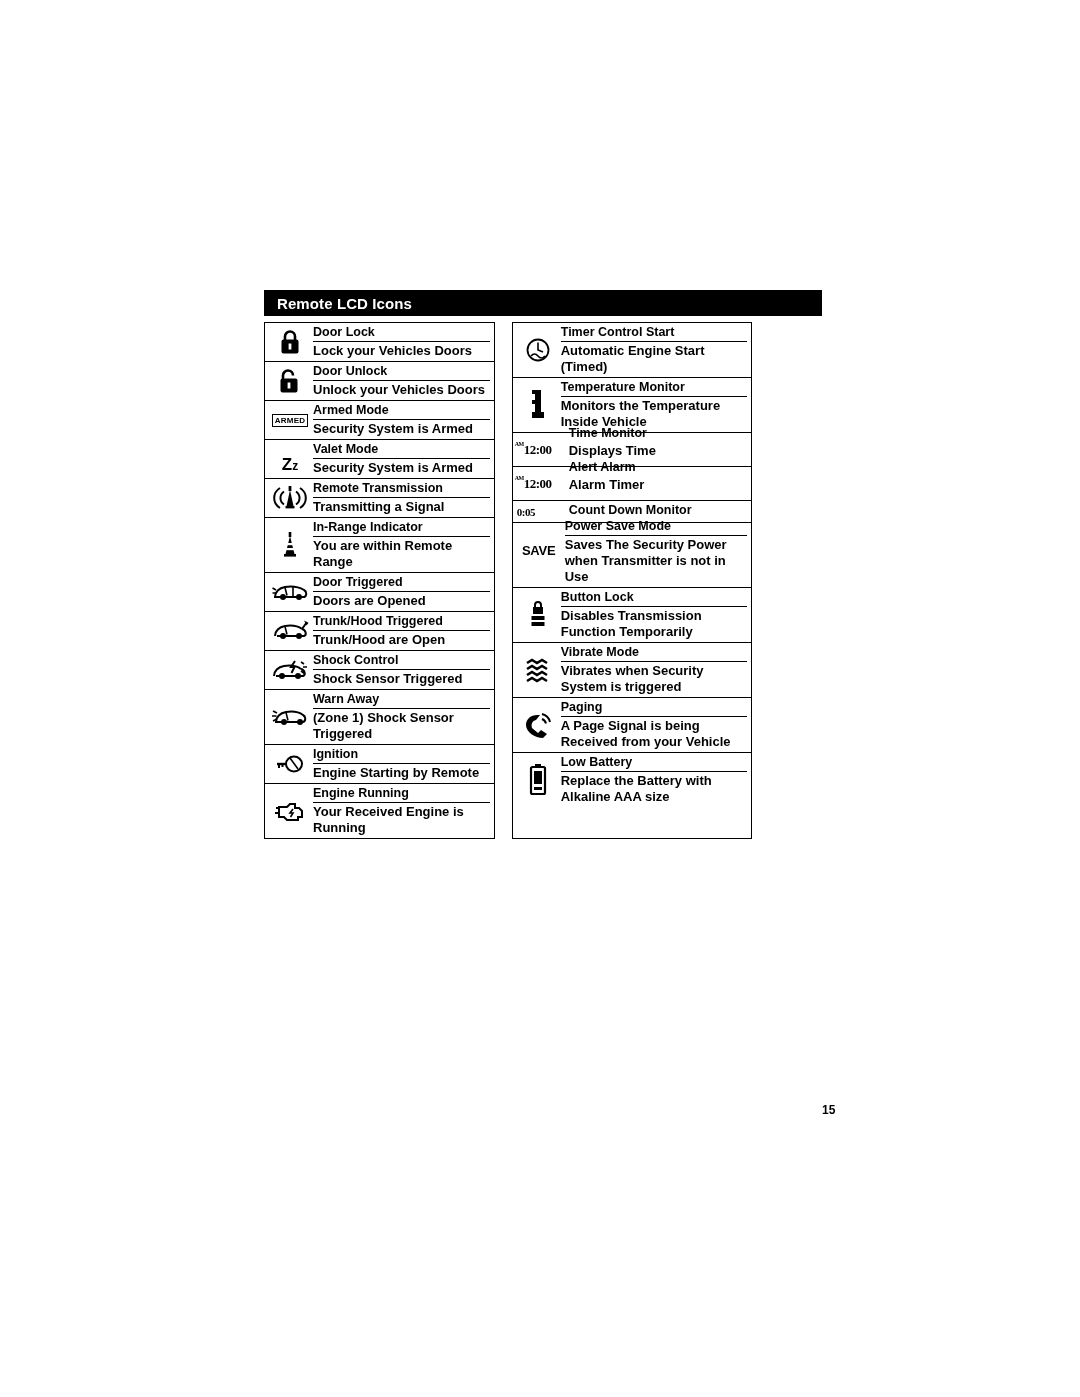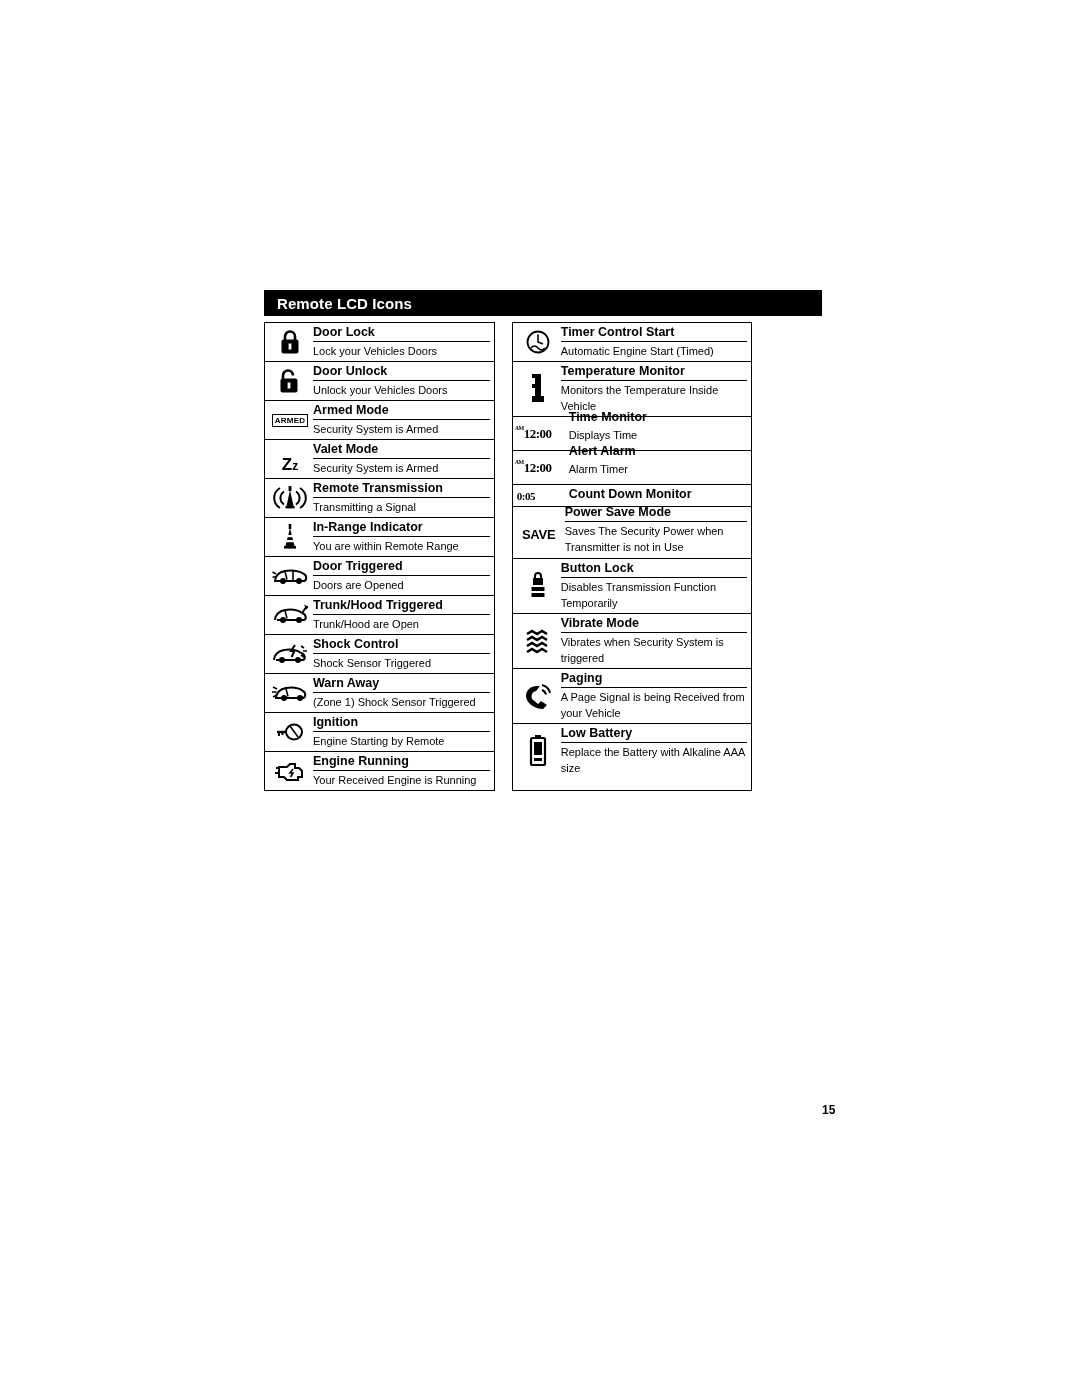--- a/index.html
+++ b/index.html
@@ -87,23 +87,23 @@
   }
   .ttl {
     font-size: 12.5px;
     font-weight: bold;
     line-height: 16px;
     border-bottom: 1px solid #000;
     margin-bottom: 1px;
     padding-bottom: 1px;
   }
   .desc {
-    font-size: 11px;
+    font-size: 13px;
     line-height: 16px;
-    font-weight: normal;
+    font-weight: bold;
   }
   
   .ttl.no-rule { border-bottom: none; }
 
   
   .ico { display:block; }
 
   .lcd-text {
     font-family: Liberation Serif, serif;
     font-weight: bold;

